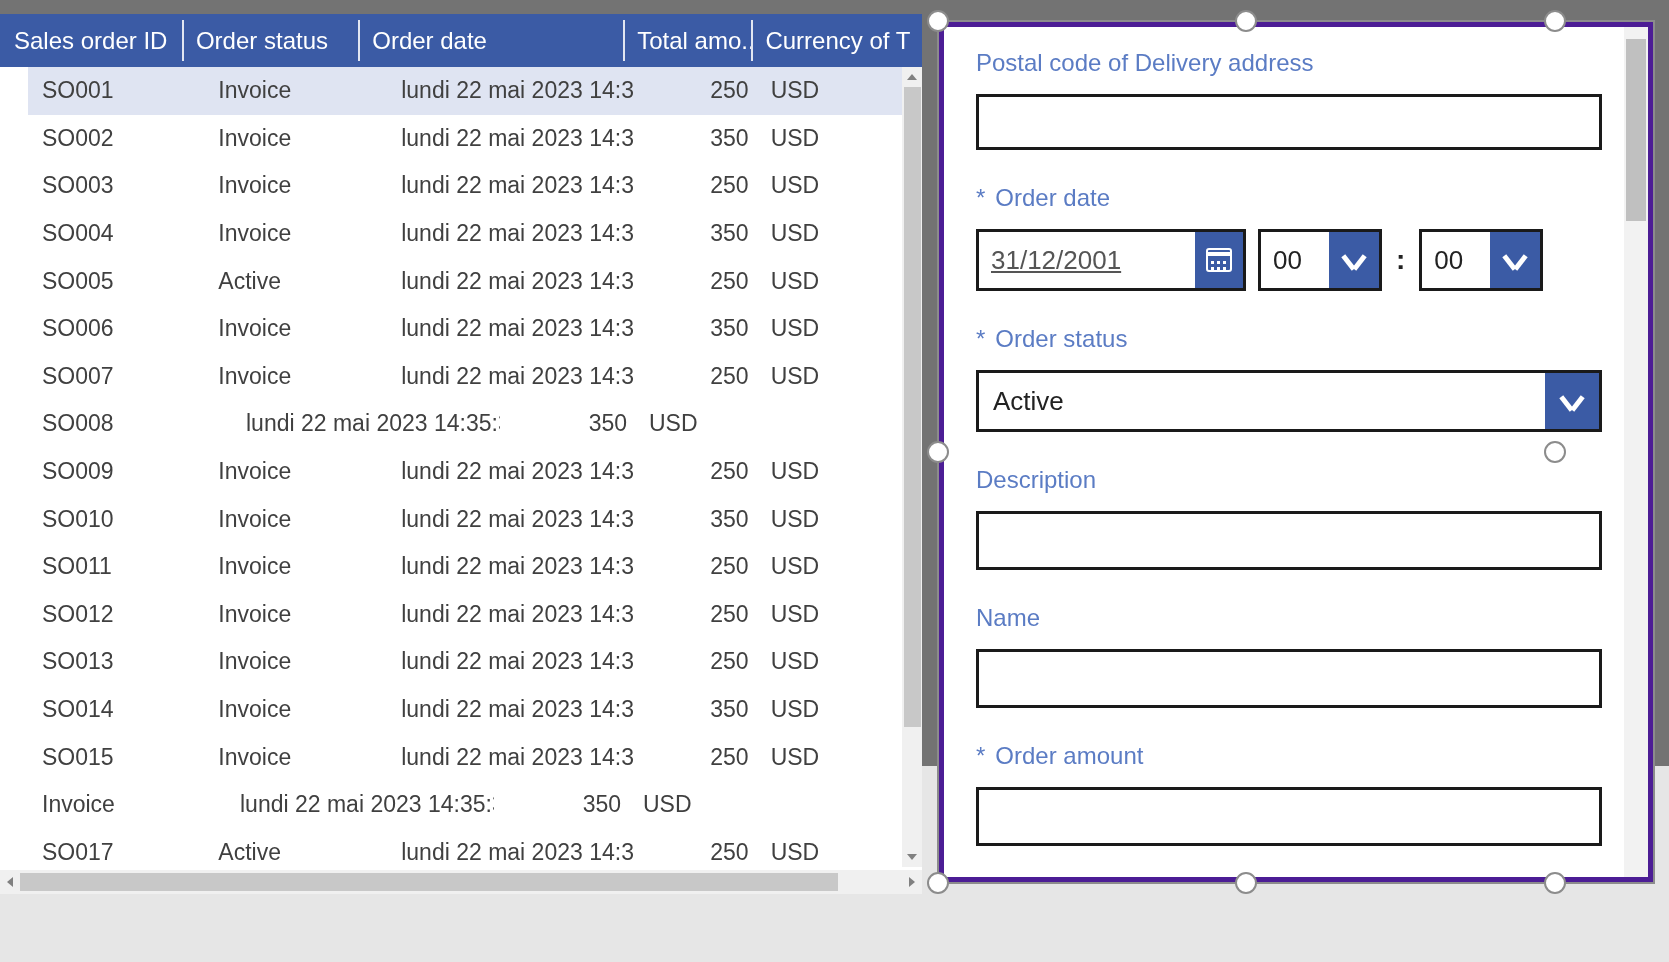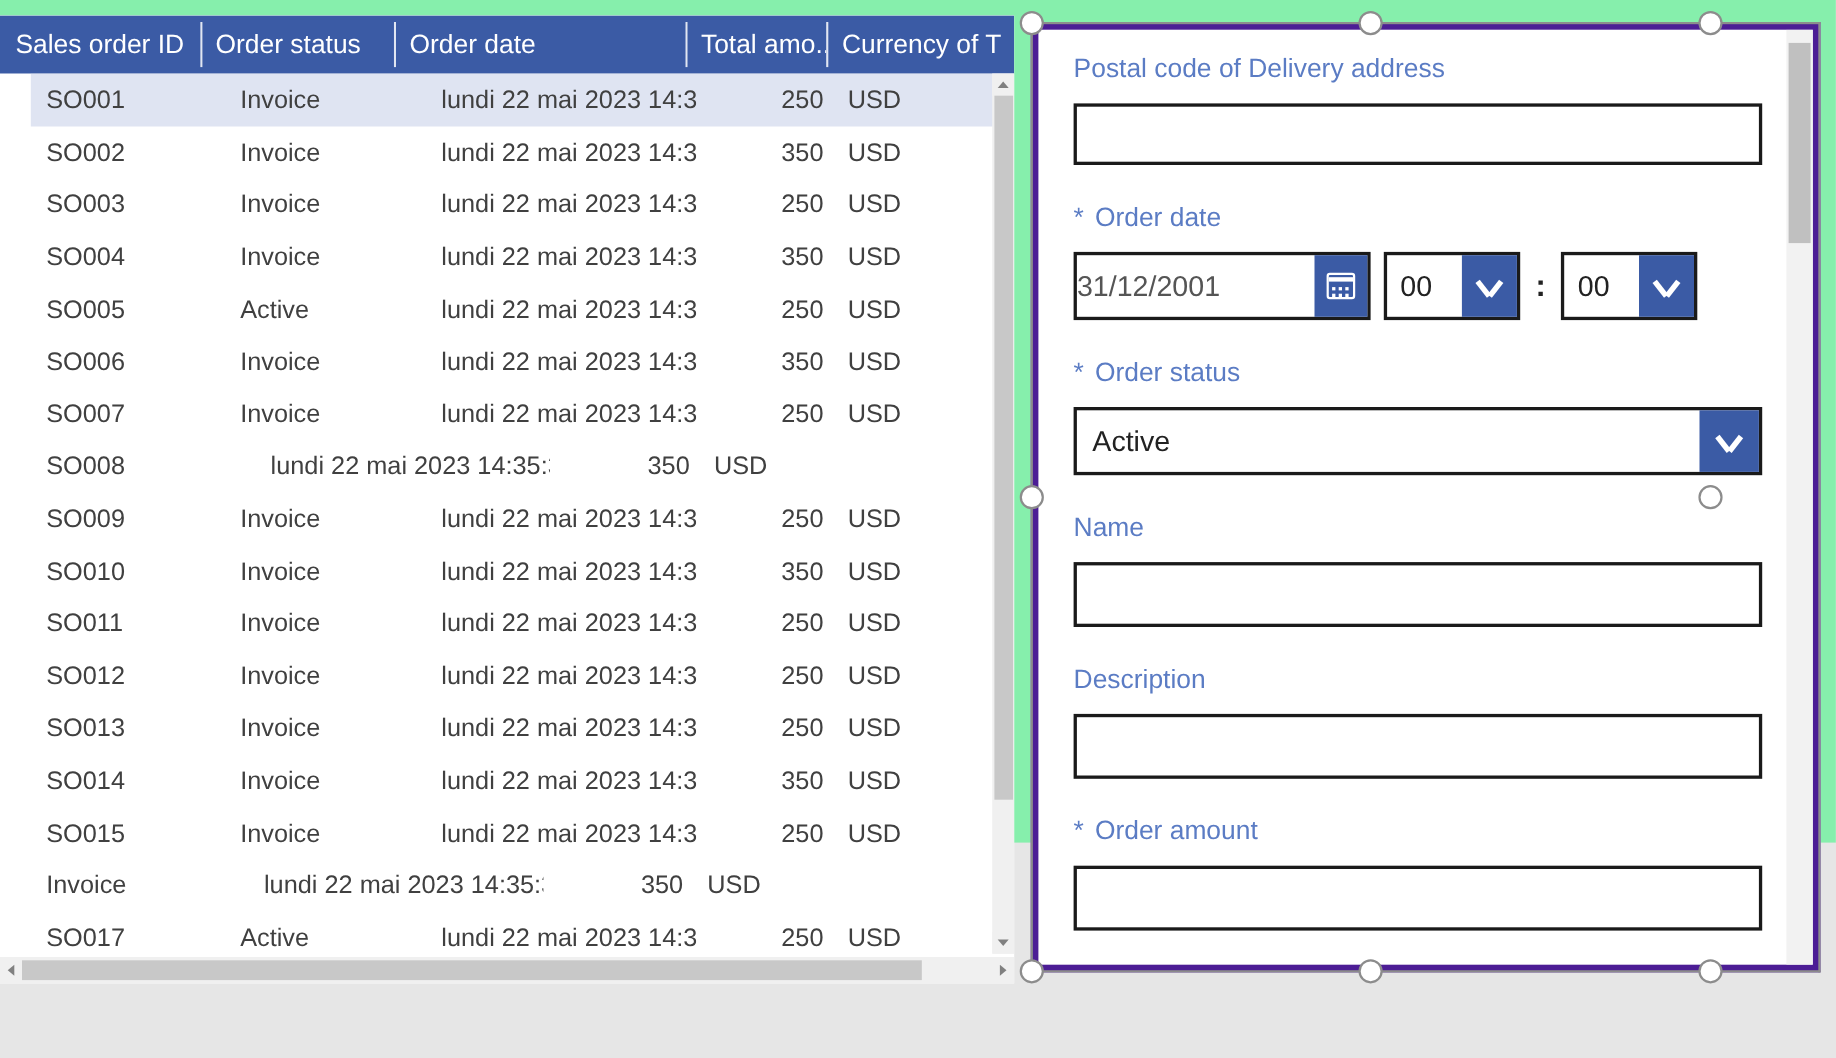--- a/index.html
+++ b/index.html
@@ -9,21 +9,21 @@
     height: 962px;
     overflow: hidden;
     background: #e6e6e6;
     font-family: "Liberation Sans", sans-serif;
   }
 
   #root {
     position: relative;
     width: 1669px;
     height: 766px;
-    background: #86efac;
+    background: #737373;
   }
 
   
   .grid-wrap {
     position: absolute;
     left: 0;
     top: 14px;
     width: 922px;
     height: 880px;
     background: #ffffff;
@@ -245,22 +245,24 @@
     border: 3px solid #1a1a1a;
     box-sizing: border-box;
     width: 270px;
     height: 62px;
     background: #fff;
   }
   .datebox .dval {
     flex: 1;
     display: flex;
     align-items: center;
+    padding-left: 12px;
     font-size: 26px;
     color: #555;
+    text-decoration: underline;
   }
   .cal-btn {
     width: 48px;
     background: #3b5ba5;
     display: flex;
     align-items: center;
     justify-content: center;
   }
   .cal-ico {
     width: 26px;
@@ -600,28 +602,28 @@
         <div class="combo">
           <div class="cval">Active</div>
           <div class="combo-btn">
             <span class="chev"></span>
           </div>
         </div>
       </div>
 
       <div class="field">
         <div class="flabel">
-          <span>Name</span>
+          <span>Description</span>
         </div>
         <div class="ftext tall"></div>
       </div>
 
       <div class="field">
         <div class="flabel">
-          <span>Description</span>
+          <span>Name</span>
         </div>
         <div class="ftext tall"></div>
       </div>
 
       <div class="field">
         <div class="flabel">
           <span class="req">*</span>
           <span>Order amount</span>
         </div>
         <div class="ftext tall"></div>

